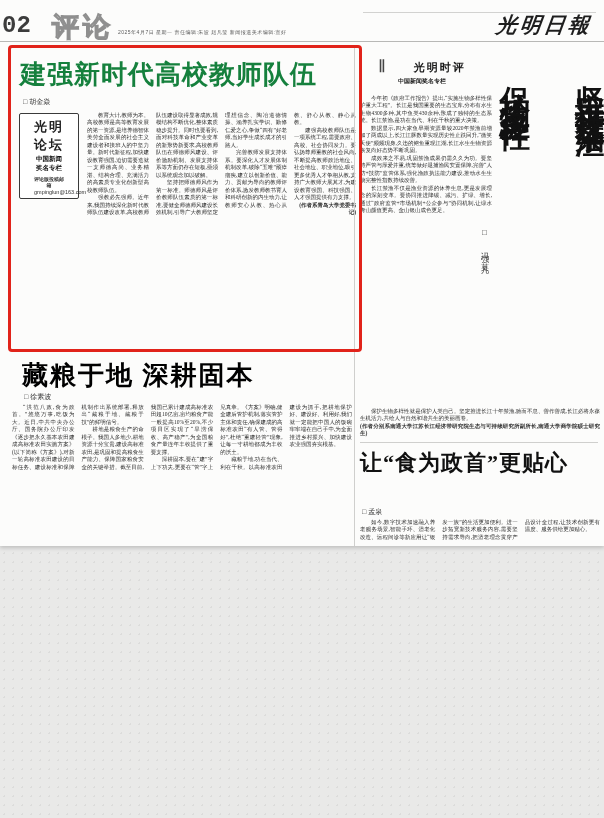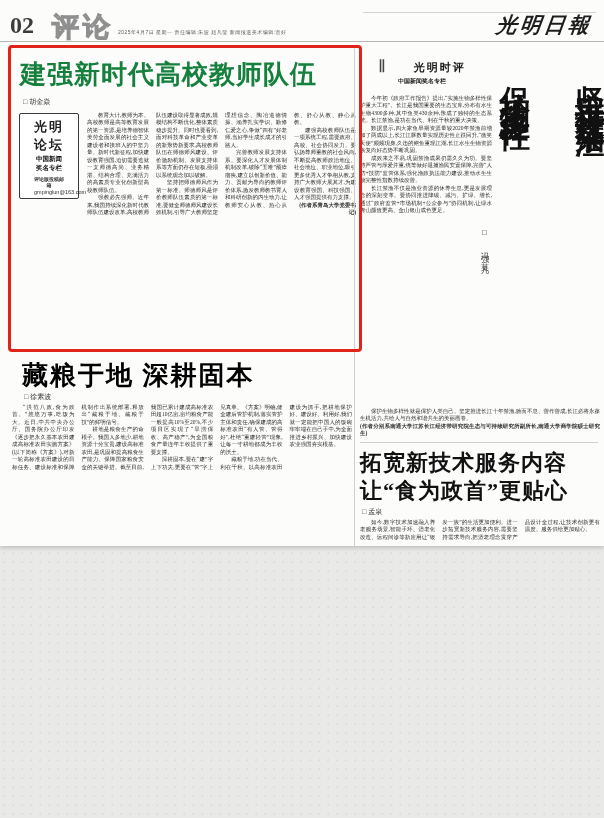--- a/index.html
+++ b/index.html
@@ -10,21 +10,21 @@
     background-image:radial-gradient(#dcdcdb 1px, transparent 1px);
     background-size:9px 9px;
     position:relative; overflow:hidden; color:#2b2b2b;
   }
   .page {
     position:absolute; left:0; top:0; width:604px; height:546px;
     background:#fcfcfb; box-shadow:0 2px 4px rgba(0,0,0,.18);
     overflow:hidden;
   }
   
-  .sec-no { position:absolute; left:10px; top:12px; font-size:24px; font-weight:bold; color:#3c3c3c; font-family:Liberation Serif, serif; }
+  .sec-no { position:absolute; left:2px; top:12px; font-size:24px; font-weight:bold; color:#3c3c3c; font-family:Liberation Mono, monospace; }
   .sec-name { position:absolute; left:52px; top:9px; font-size:27px; font-weight:bold; letter-spacing:4px;
     color:#f6f6f6; -webkit-text-stroke:1.1px #8f8f8f; text-stroke:1.1px #8f8f8f; }
   .date-line { position:absolute; left:118px; top:29px; font-size:5px; color:#5a5a5a; letter-spacing:.5px; font-family:"Liberation Sans",sans-serif; }
   .masthead { position:absolute; right:12px; top:11px; font-size:21px; font-weight:bold; font-style:italic;
     transform:skewX(-7deg); letter-spacing:3px; color:#1e1e1e; }
   .masthead-rule { position:absolute; left:363px; top:12px; width:233px; height:1px; background:#d2d2d0; }
   .header-rule { position:absolute; left:0; top:41px; width:604px; height:1px; background:#b8b8b6; }
   
   .red-box { position:absolute; left:8px; top:45px; width:354px; height:307px;
     border:3px solid #e1231a; border-radius:4px; z-index:9; pointer-events:none; }
@@ -128,21 +128,20 @@
     <span class="line line2">保护生物多样性</span>
   </div>
   <div class="shiping-tail bodytext">
     <p>保护生物多样性就是保护人类自己。坚定推进长江十年禁渔,驰而不息、善作善成,长江必将永葆生机活力,共绘人与自然和谐共生的美丽画卷。</p>
   </div>
   <div class="shiping-note">(作者分别系南通大学江苏长江经济带研究院生态与可持续研究所副所长,南通大学商学院硕士研究生)</div>
 
   <div class="h-divider-right"></div>
 
   <div class="tech-title">
-    <div>拓宽新技术服务内容</div>
     <div>让“食为政首”更贴心</div>
   </div>
   <div class="byline tech-byline">□ 孟泉</div>
   <div class="tech-body bodytext">
     <p>如今,数字技术加速融入养老服务场景,智能手环、适老化改造、远程问诊等新应用让“银发一族”的生活更加便利。进一步拓宽新技术服务内容,需要坚持需求导向,把适老理念贯穿产品设计全过程,让技术创新更有温度、服务供给更加贴心。</p>
   </div>
 
 </div>
 
 </body></html>

